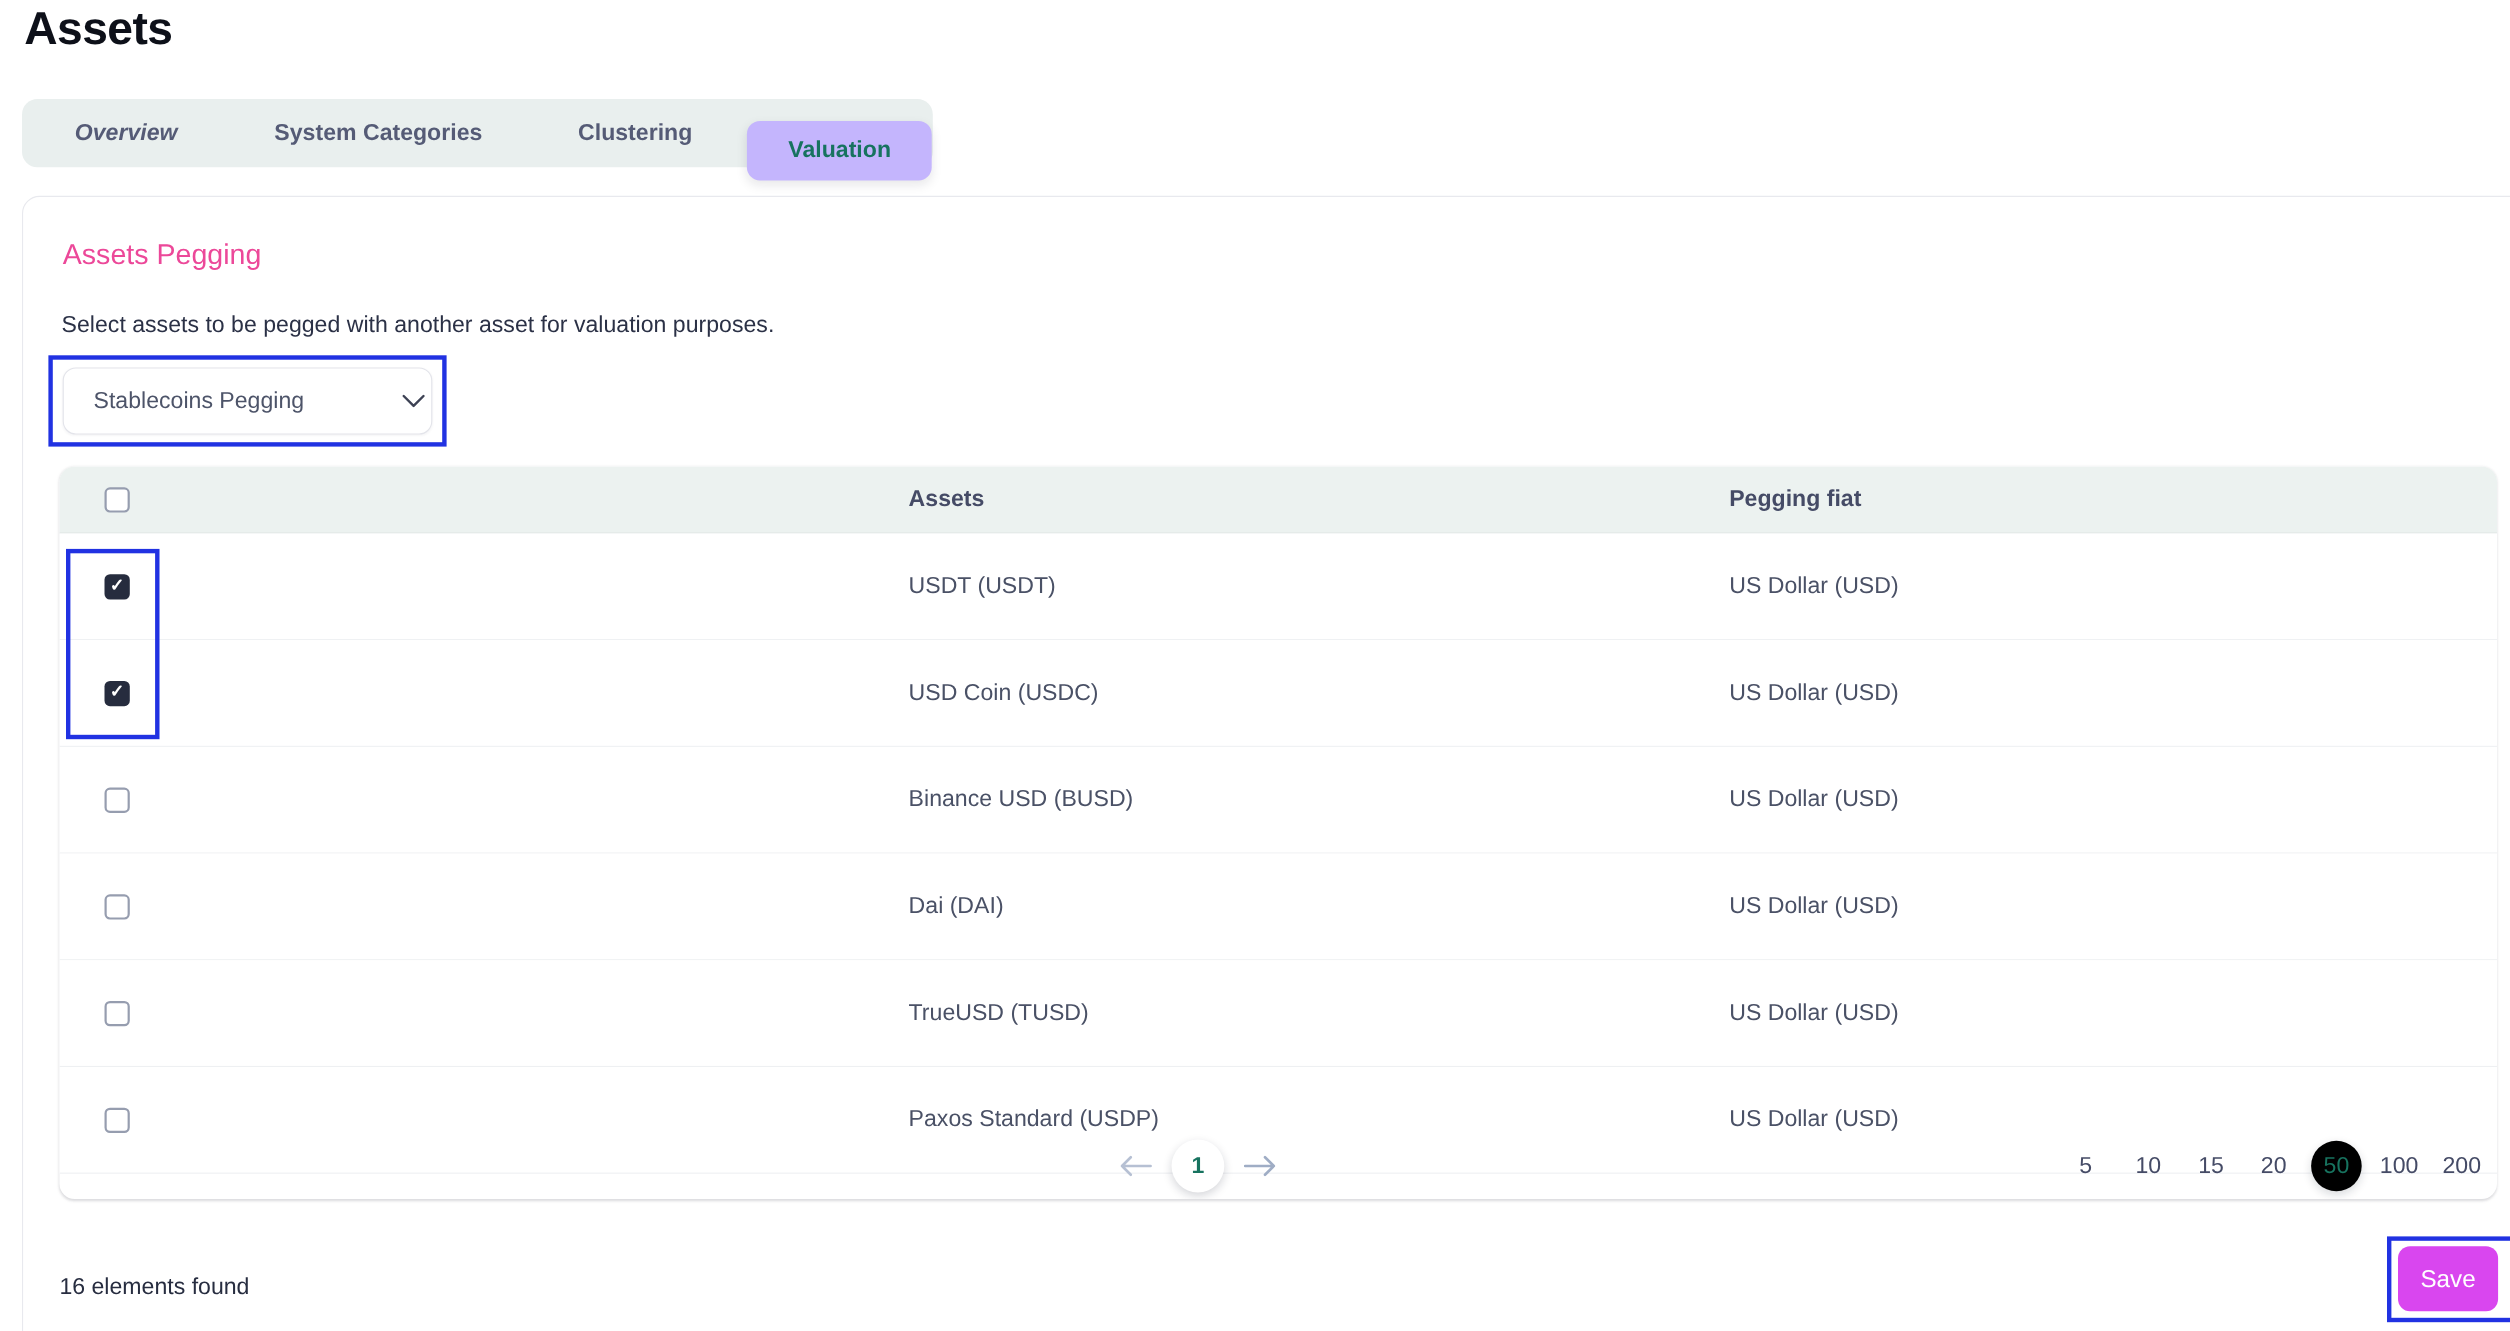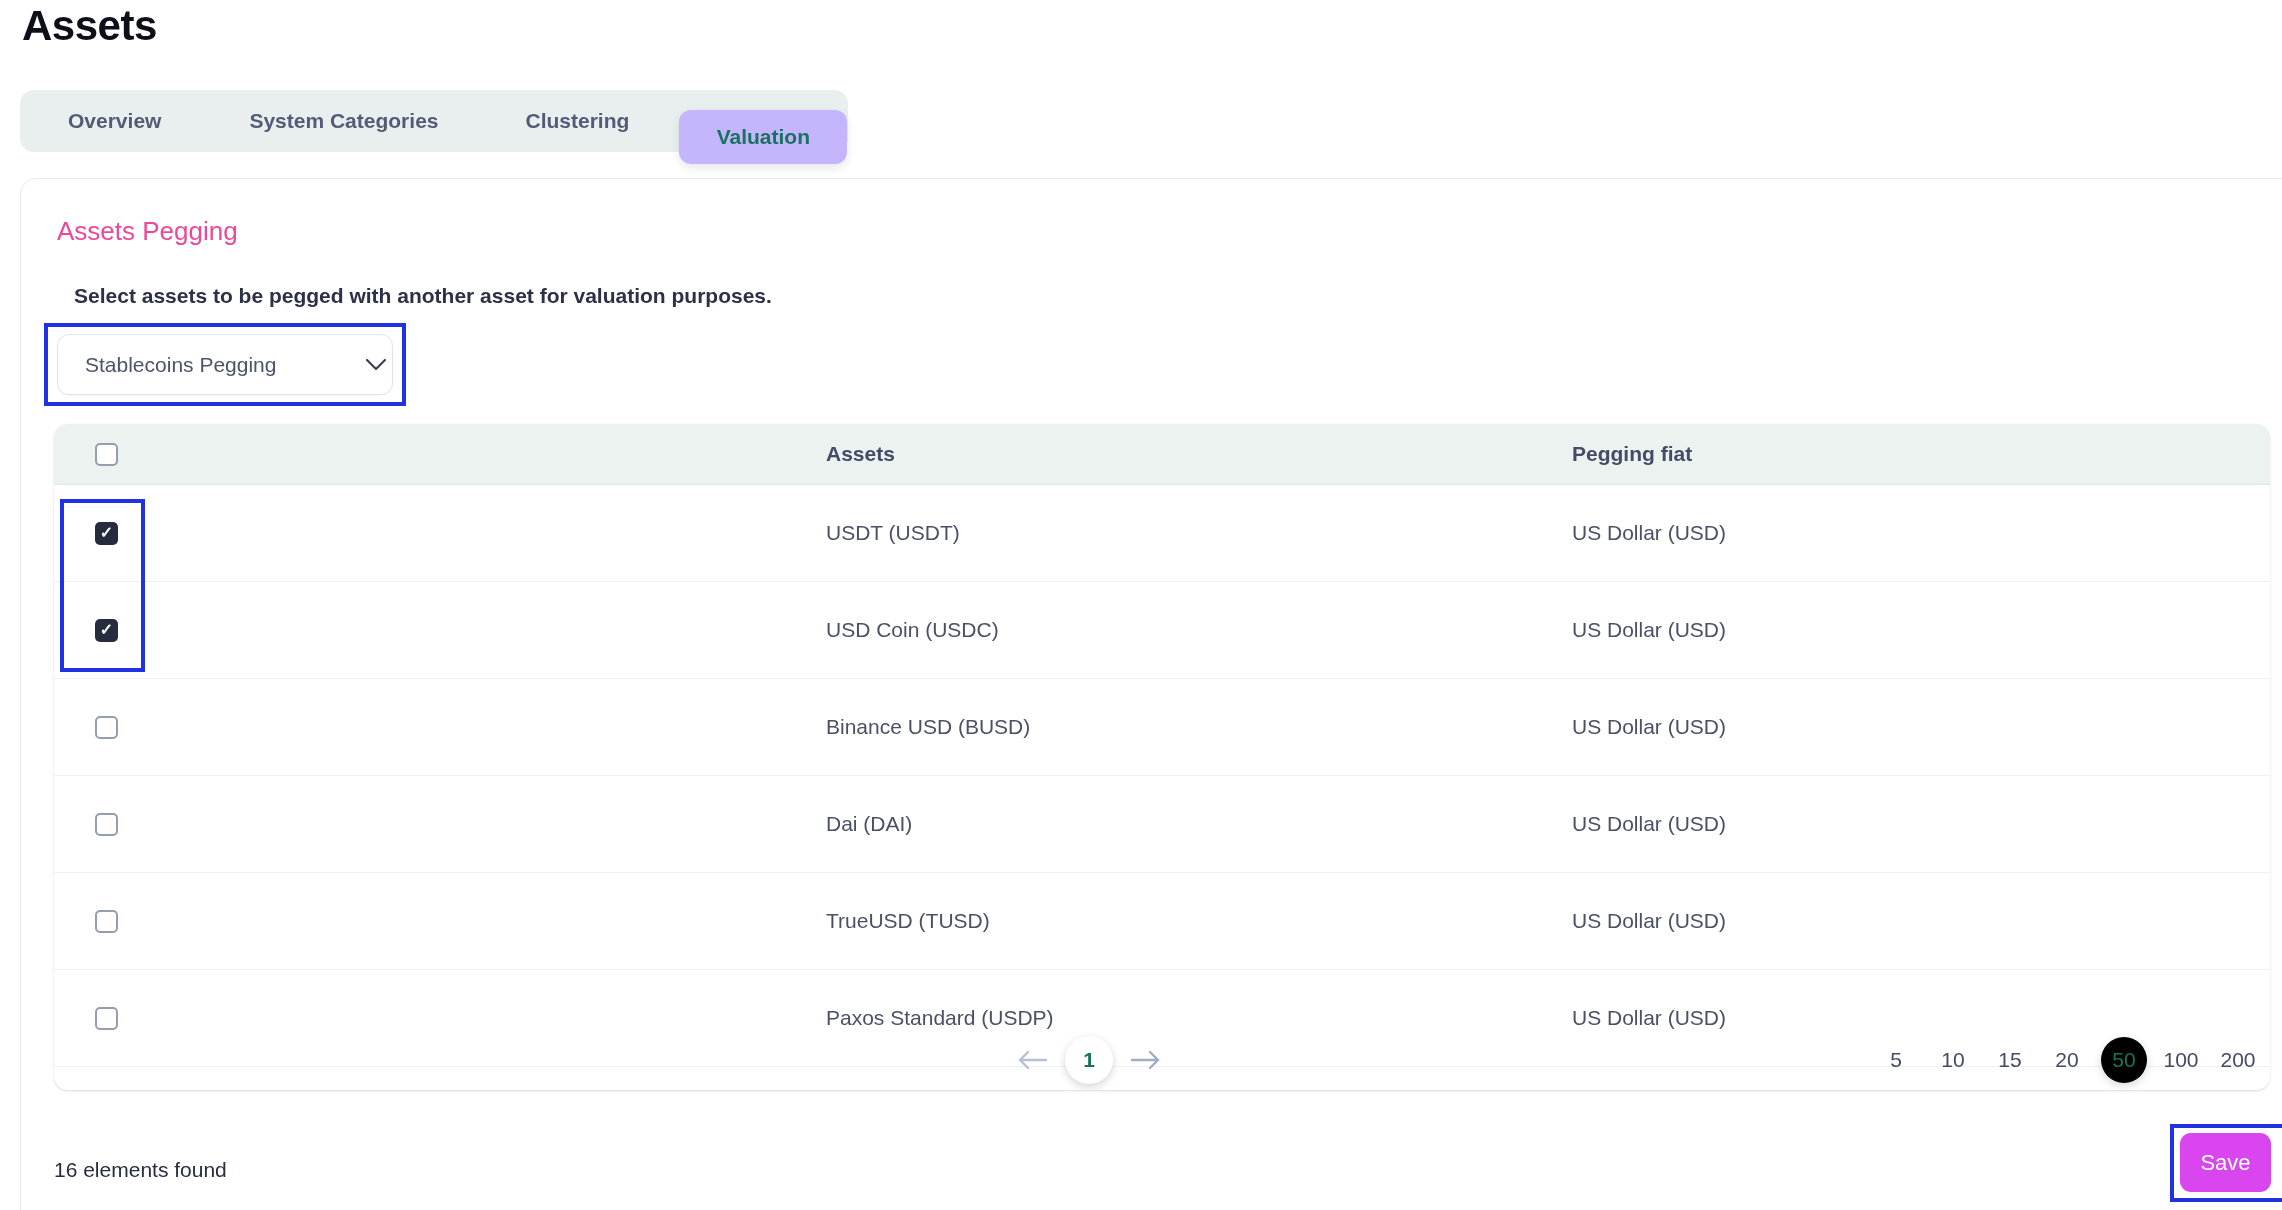--- a/index.html
+++ b/index.html
@@ -12,39 +12,39 @@
     position:absolute;left:22px;top:2px;font-size:42px;font-weight:800;color:#0d1019;letter-spacing:-0.5px;
   }
   
   .tabbar{
     position:absolute;left:20px;top:90px;width:828px;height:62px;background:#e9efee;border-radius:14px;
     display:flex;align-items:center;
   }
   .tab{
     font-size:21px;font-weight:700;color:#555b76;cursor:default;white-space:nowrap;
   }
-  .tab-overview{margin-left:48px;}
+  .tab-overview{margin-left:48px;font-style:italic;}
   .tab-system{margin-left:88px;}
   .tab-clustering{margin-left:87px;}
   .tab-pill{margin-left:50px;width:168px;height:54px;border-radius:12px;display:flex;align-items:center;justify-content:center;}
   .tab.active-pill{
     background:#c4b5fd;box-shadow:0 4px 10px rgba(15,23,42,.10);margin-top:32px;
   }
   .tab.active-pill .tab-label{color:#17735f;}
   .tab .tab-label{font-size:21px;font-weight:700;color:inherit;}
   
   .outer-card{
     position:absolute;left:20px;top:178px;width:2290px;height:1120px;background:#ffffff;
     border:1px solid #e8e9ee;border-radius:16px;
   }
   .section-heading{
     position:absolute;left:57px;top:216px;font-size:26px;font-weight:500;color:#ec4899;
   }
   .section-desc{
-    position:absolute;left:56px;top:284px;font-size:21px;font-weight:700;color:#2b3146;margin-left:18px;
+    position:absolute;left:56px;top:284px;font-size:21px;font-weight:400;color:#2b3146;
   }
   
   .hl{position:absolute;border:4px solid #2132e2;box-sizing:border-box;}
   .hl-dropdown{left:44px;top:323px;width:362px;height:83px;}
   .hl-checkboxes{left:60px;top:499px;width:85px;height:173px;}
   .hl-save{left:2170px;top:1124px;width:118px;height:78px;}
   
   .dropdown{
     position:absolute;left:57px;top:334px;width:336px;height:61px;background:#ffffff;
     border:1px solid #e3e4ea;border-radius:12px;box-shadow:0 1px 2px rgba(15,23,42,.04);

